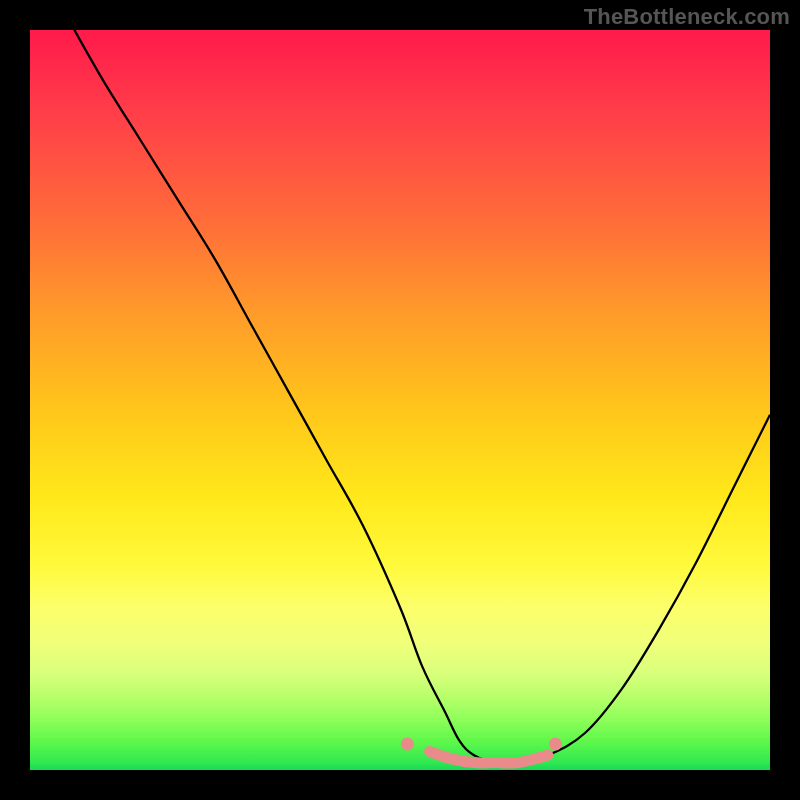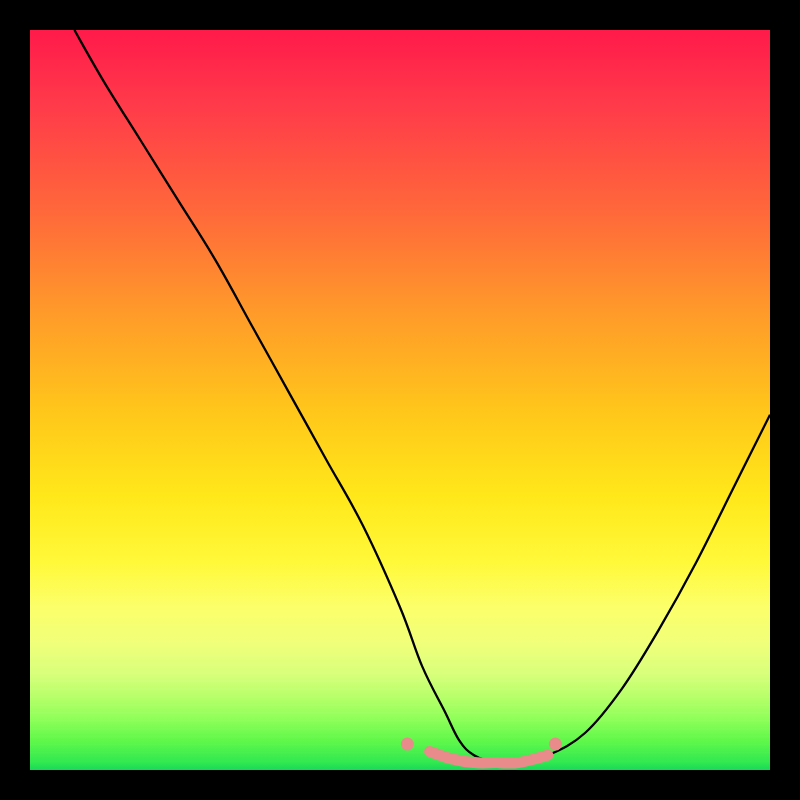--- a/index.html
+++ b/index.html
@@ -95,20 +95,21 @@
     height: 740px;
     z-index: 20;
     overflow: visible;
   }
 </style>
 </head>
 <body>
 
 <div class="frame">
 
+  <div class="watermark">TheBottleneck.com</div>
 
   <div class="plot-outer">
     <div class="plot-inner">
 
       <div class="grad-main"></div>
       <div class="bands"></div>
 
       <svg class="curve" viewBox="0 0 740 740" preserveAspectRatio="none">
         <path d="M 44.4 0.0 C 49.7 9.3, 62.0 31.8, 74.0 51.8 C 86.0 71.8, 97.7 89.7, 111.0 111.0 C 124.3 132.3, 134.7 148.9, 148.0 170.2 C 161.3 191.5, 171.7 206.8, 185.0 229.4 C 198.3 252.0, 208.7 272.0, 222.0 296.0 C 235.3 320.0, 245.7 338.6, 259.0 362.6 C 272.3 386.6, 282.7 405.2, 296.0 429.2 C 309.3 453.2, 319.7 469.2, 333.0 495.8 C 346.3 522.4, 359.3 551.9, 370.0 577.2 C 380.7 602.5, 384.2 617.8, 392.2 636.4 C 400.2 655.0, 407.7 667.5, 414.4 680.8 C 421.1 694.1, 423.9 702.4, 429.2 710.4 C 434.5 718.4, 437.3 721.2, 444.0 725.2 C 450.7 729.2, 458.2 731.3, 466.2 732.6 C 474.2 733.9, 479.1 733.9, 488.4 732.6 C 497.7 731.3, 506.0 730.5, 518.0 725.2 C 530.0 719.9, 541.7 715.0, 555.0 703.0 C 568.3 691.0, 578.7 677.2, 592.0 658.6 C 605.3 640.0, 615.7 622.0, 629.0 599.4 C 642.3 576.8, 652.7 558.1, 666.0 532.8 C 679.3 507.5, 689.7 485.4, 703.0 458.8 C 716.3 432.2, 733.3 398.1, 740.0 384.8" fill="none" stroke="#000" stroke-width="2.3" id="curvePath"></path>
         <path d="M 399.6 721.5 C 403.6 722.8, 413.8 726.9, 421.8 728.9 C 429.8 730.9, 436.0 731.9, 444.0 732.6 C 452.0 733.3, 458.2 732.6, 466.2 732.6 C 474.2 732.6, 479.1 733.9, 488.4 732.6 C 497.7 731.3, 512.7 726.5, 518.0 725.2" fill="none" stroke="#e98b8b" stroke-width="11" stroke-linecap="round" stroke-linejoin="round" id="valleyPath"></path>

